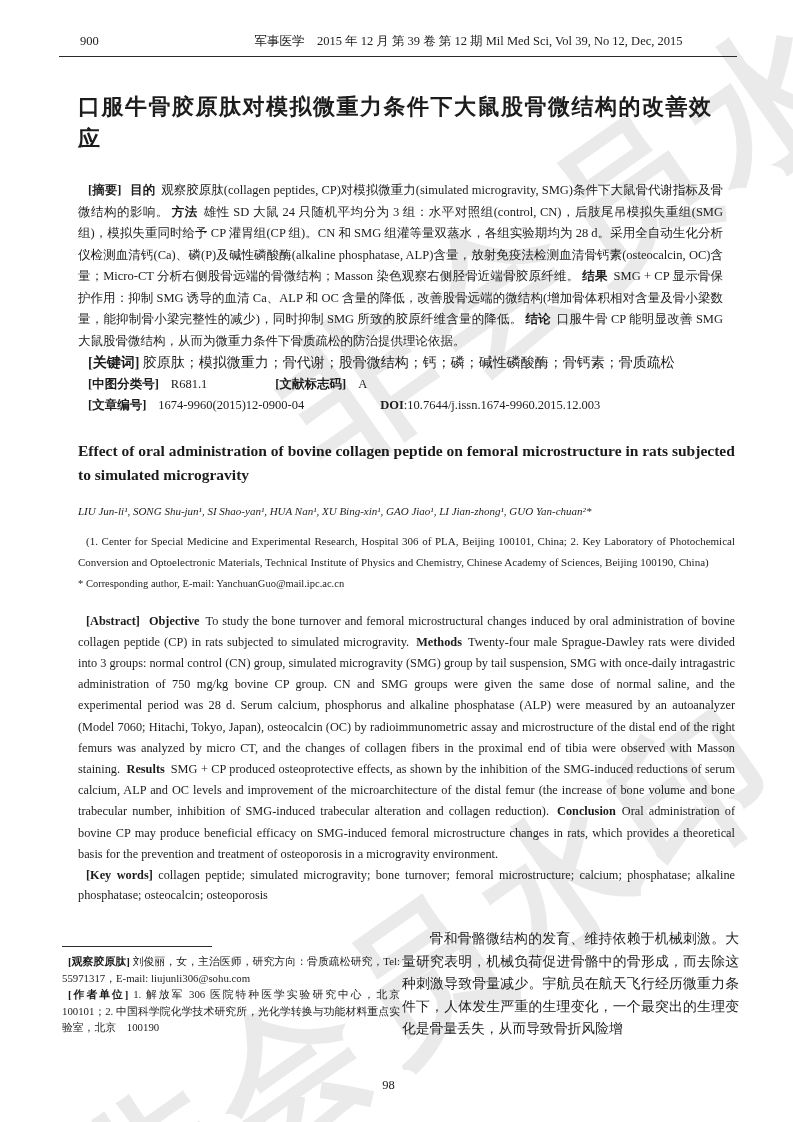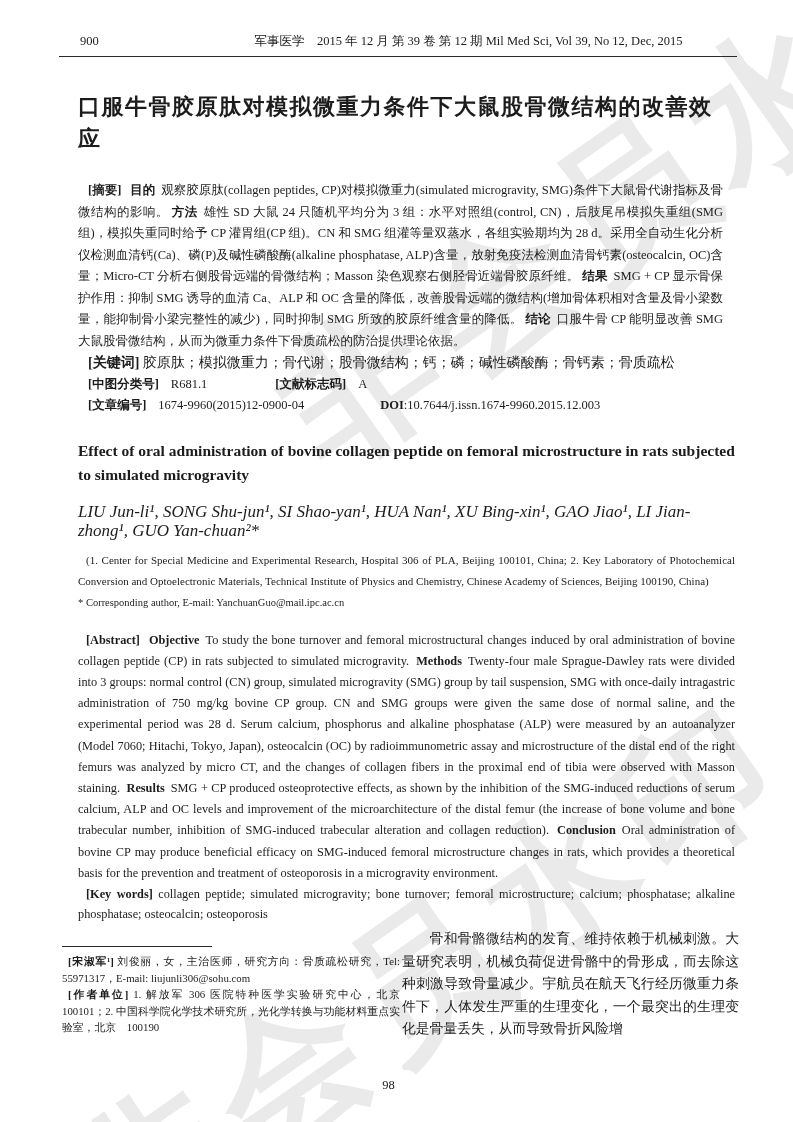--- a/index.html
+++ b/index.html
@@ -61,21 +61,21 @@
   }
   .meta-row{display:flex;font-size:12.5px;line-height:21.5px;margin:0;padding-left:10px;}
   .meta-row .val{margin-left:12px;}
   .meta-row .gap1{margin-left:68px;}
   .meta-row .gap2{margin-left:76px;}
   .title-en{
     font-weight:bold;font-size:15.5px;line-height:24px;
     margin:22px 0 0 0;
   }
   .authors-en{
-    font-style:italic;font-size:17px;line-height:19px;margin:15px 0 0 0;
+    font-style:italic;font-size:11px;line-height:19px;margin:15px 0 0 0;
   }
   .affil-en{font-size:11px;line-height:21px;margin:10px 0 0 0;text-indent:8px;text-align:justify;}
   .corr-note{font-size:10.5px;line-height:15px;margin:3px 0 0 0;}
   .abstract-en{
     font-size:12.3px;line-height:21.2px;text-align:justify;text-indent:8px;
     margin:20px 0 0 0;
   }
   .kw-en{
     font-size:12.3px;line-height:20px;text-align:justify;text-indent:8px;margin:0;
   }
@@ -148,21 +148,21 @@
 
       <p class="abstract-en"><span class="lbl tag">[Abstract]</span><span class="lbl">Objective</span><span>To study the bone turnover and femoral microstructural changes induced by oral administration of bovine collagen peptide (CP) in rats subjected to simulated microgravity.</span> <span class="lbl">Methods</span><span>Twenty-four male Sprague-Dawley rats were divided into 3 groups: normal control (CN) group, simulated microgravity (SMG) group by tail suspension, SMG with once-daily intragastric administration of 750 mg/kg bovine CP group. CN and SMG groups were given the same dose of normal saline, and the experimental period was 28 d. Serum calcium, phosphorus and alkaline phosphatase (ALP) were measured by an autoanalyzer (Model 7060; Hitachi, Tokyo, Japan), osteocalcin (OC) by radioimmunometric assay and microstructure of the distal end of the right femurs was analyzed by micro CT, and the changes of collagen fibers in the proximal end of tibia were observed with Masson staining.</span> <span class="lbl">Results</span><span>SMG + CP produced osteoprotective effects, as shown by the inhibition of the SMG-induced reductions of serum calcium, ALP and OC levels and improvement of the microarchitecture of the distal femur (the increase of bone volume and bone trabecular number, inhibition of SMG-induced trabecular alteration and collagen reduction).</span> <span class="lbl">Conclusion</span><span>Oral administration of bovine CP may produce beneficial efficacy on SMG-induced femoral microstructure changes in rats, which provides a theoretical basis for the prevention and treatment of osteoporosis in a microgravity environment.</span></p>
 
       <p class="kw-en"><span class="lbl tag">[Key words]</span> <span>collagen peptide; simulated microgravity; bone turnover; femoral microstructure; calcium; phosphatase; alkaline phosphatase; osteocalcin; osteoporosis</span></p>
 
     </div>
 
     <div class="bottom">
       <div class="foot-col">
         <hr class="foot-rule">
-        <p><span class="lbl">[宋淑军¹]</span> <span>刘俊丽，女，主治医师，研究方向：骨质疏松研究，Tel: 55971317，E-mail: liujunli306@sohu.com</span></p>
+        <p><span class="lbl">[观察胶原肽]</span> <span>刘俊丽，女，主治医师，研究方向：骨质疏松研究，Tel: 55971317，E-mail: liujunli306@sohu.com</span></p>
         <p><span class="lbl">[作者单位]</span> <span>1. 解放军 306 医院特种医学实验研究中心，北京　100101；2. 中国科学院化学技术研究所，光化学转换与功能材料重点实验室，北京　100190</span></p>
       </div>
       <div class="body-col">
         <p class="body-cn">骨和骨骼微结构的发育、维持依赖于机械刺激。大量研究表明，机械负荷促进骨骼中的骨形成，而去除这种刺激导致骨量减少。宇航员在航天飞行经历微重力条件下，人体发生严重的生理变化，一个最突出的生理变化是骨量丢失，从而导致骨折风险增</p>
       </div>
     </div>
 
     <div class="page-footer">98</div>
   </div>
 

